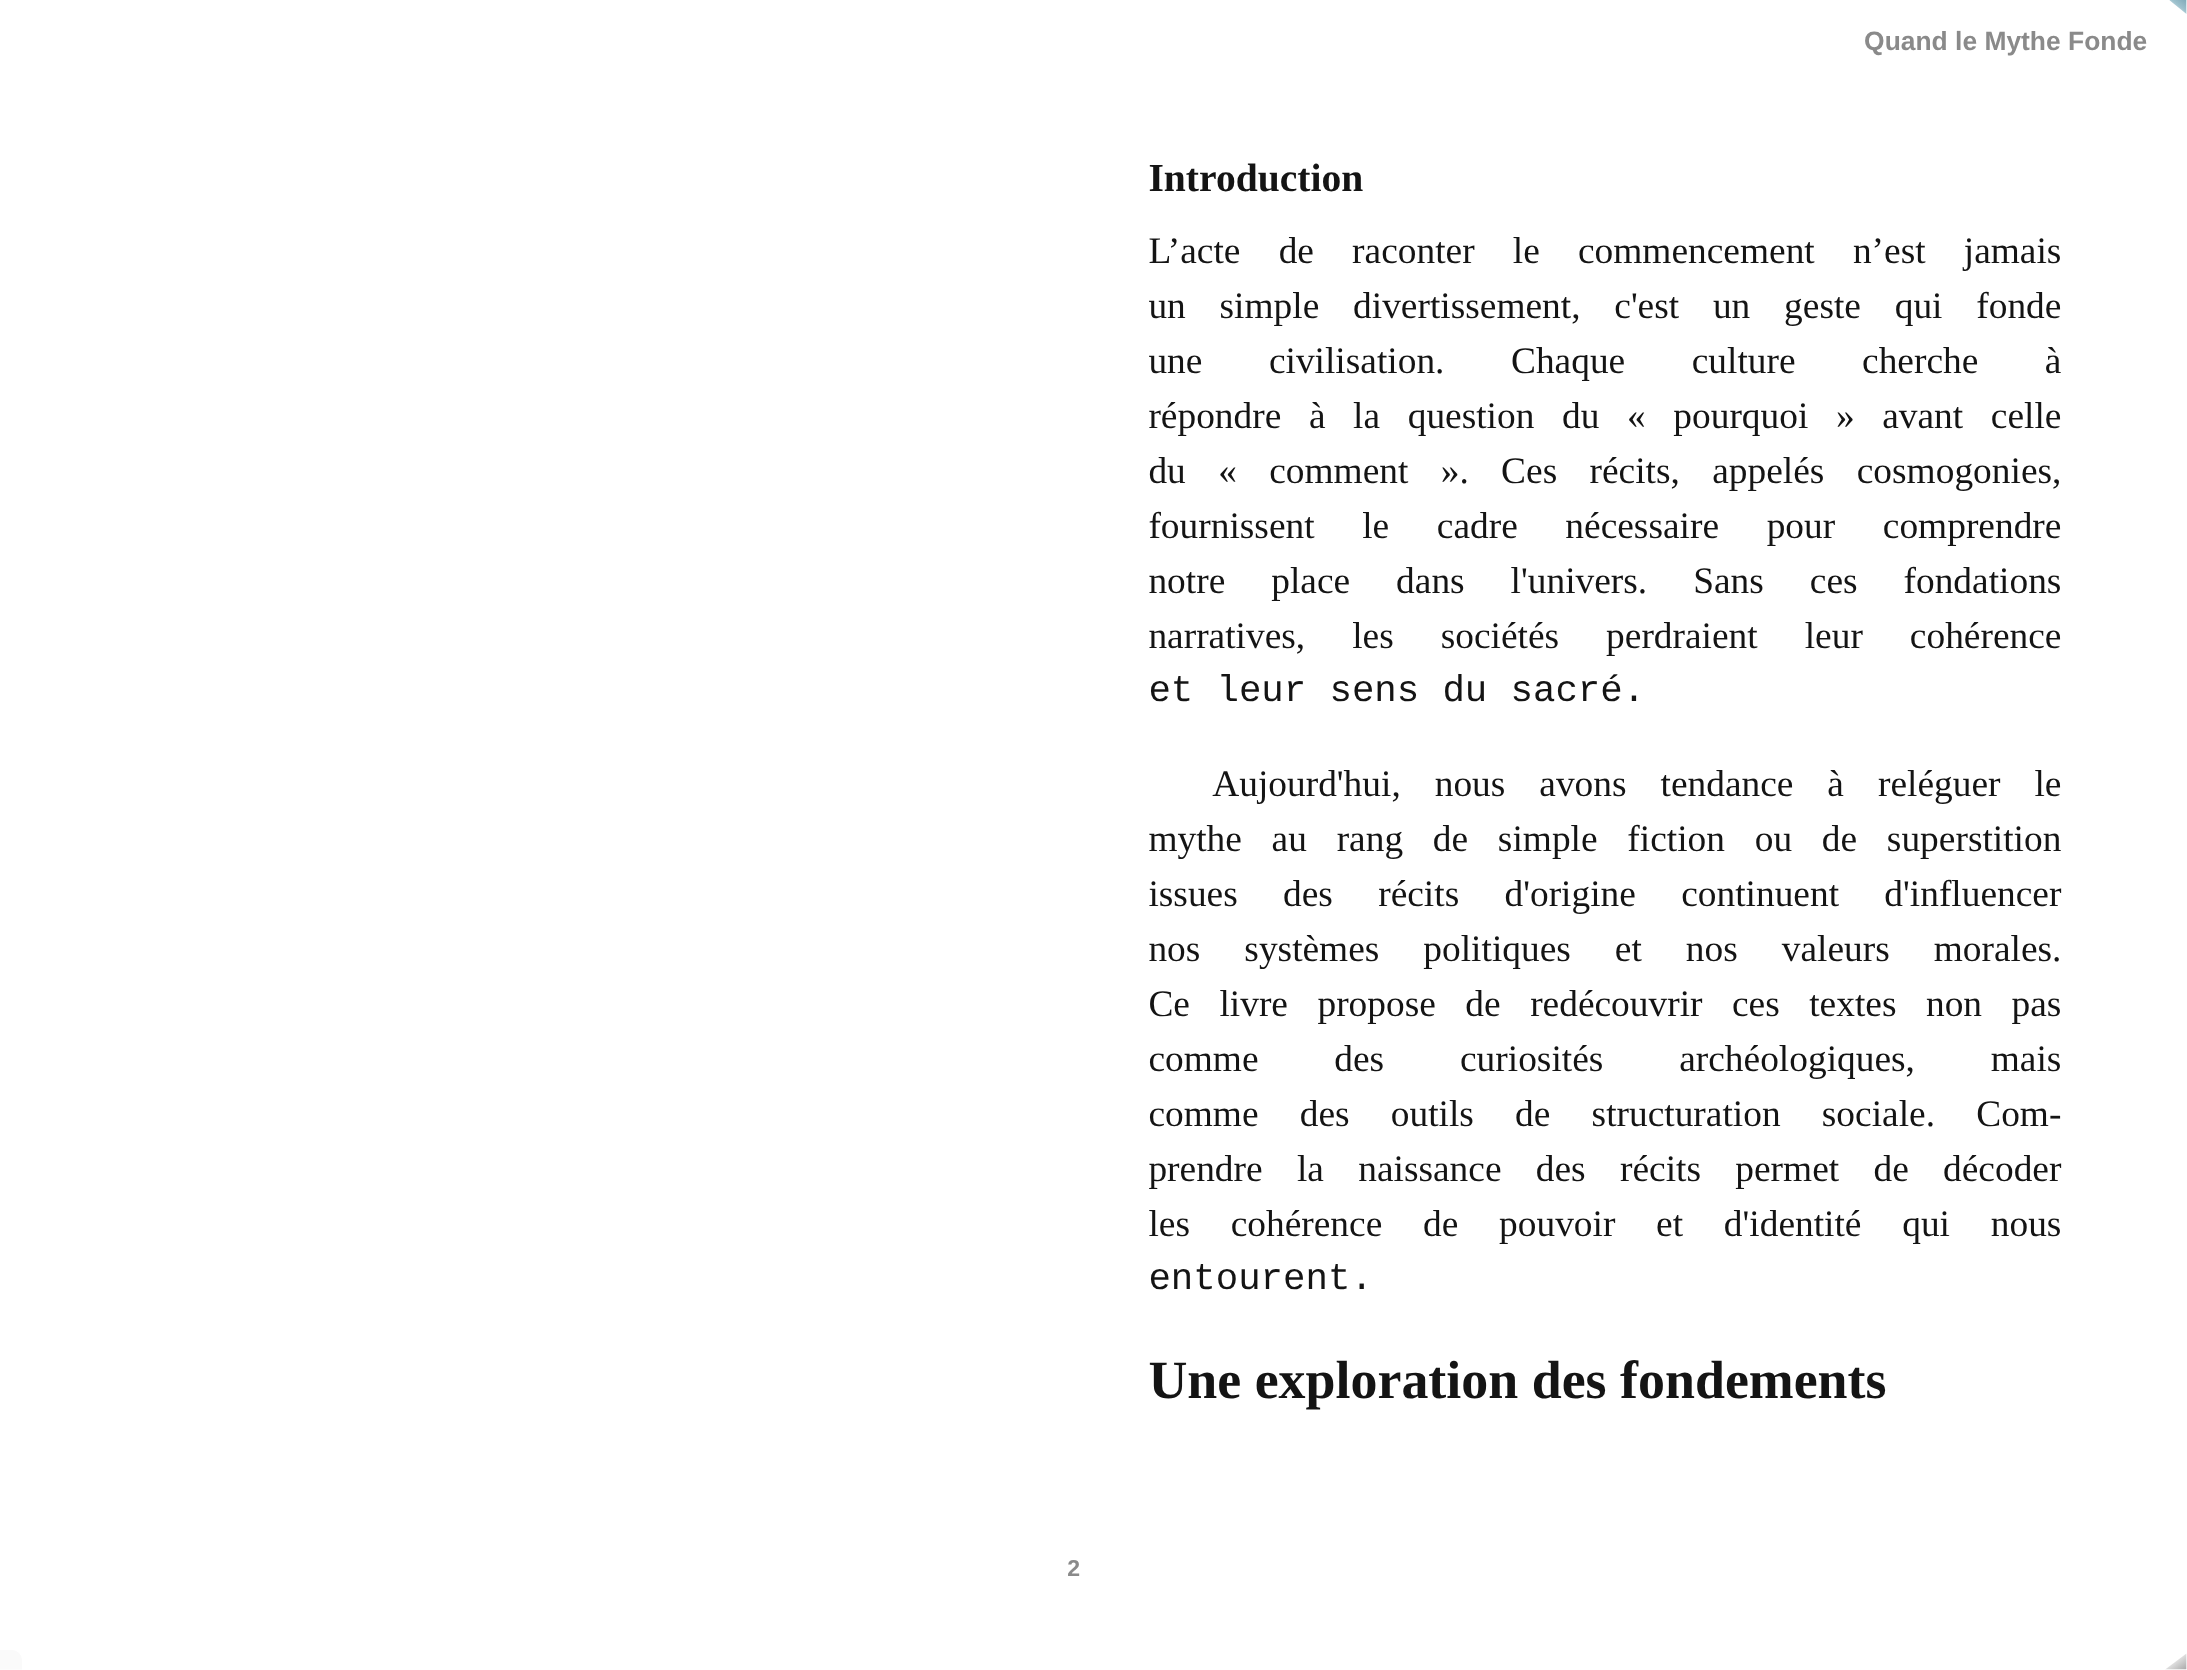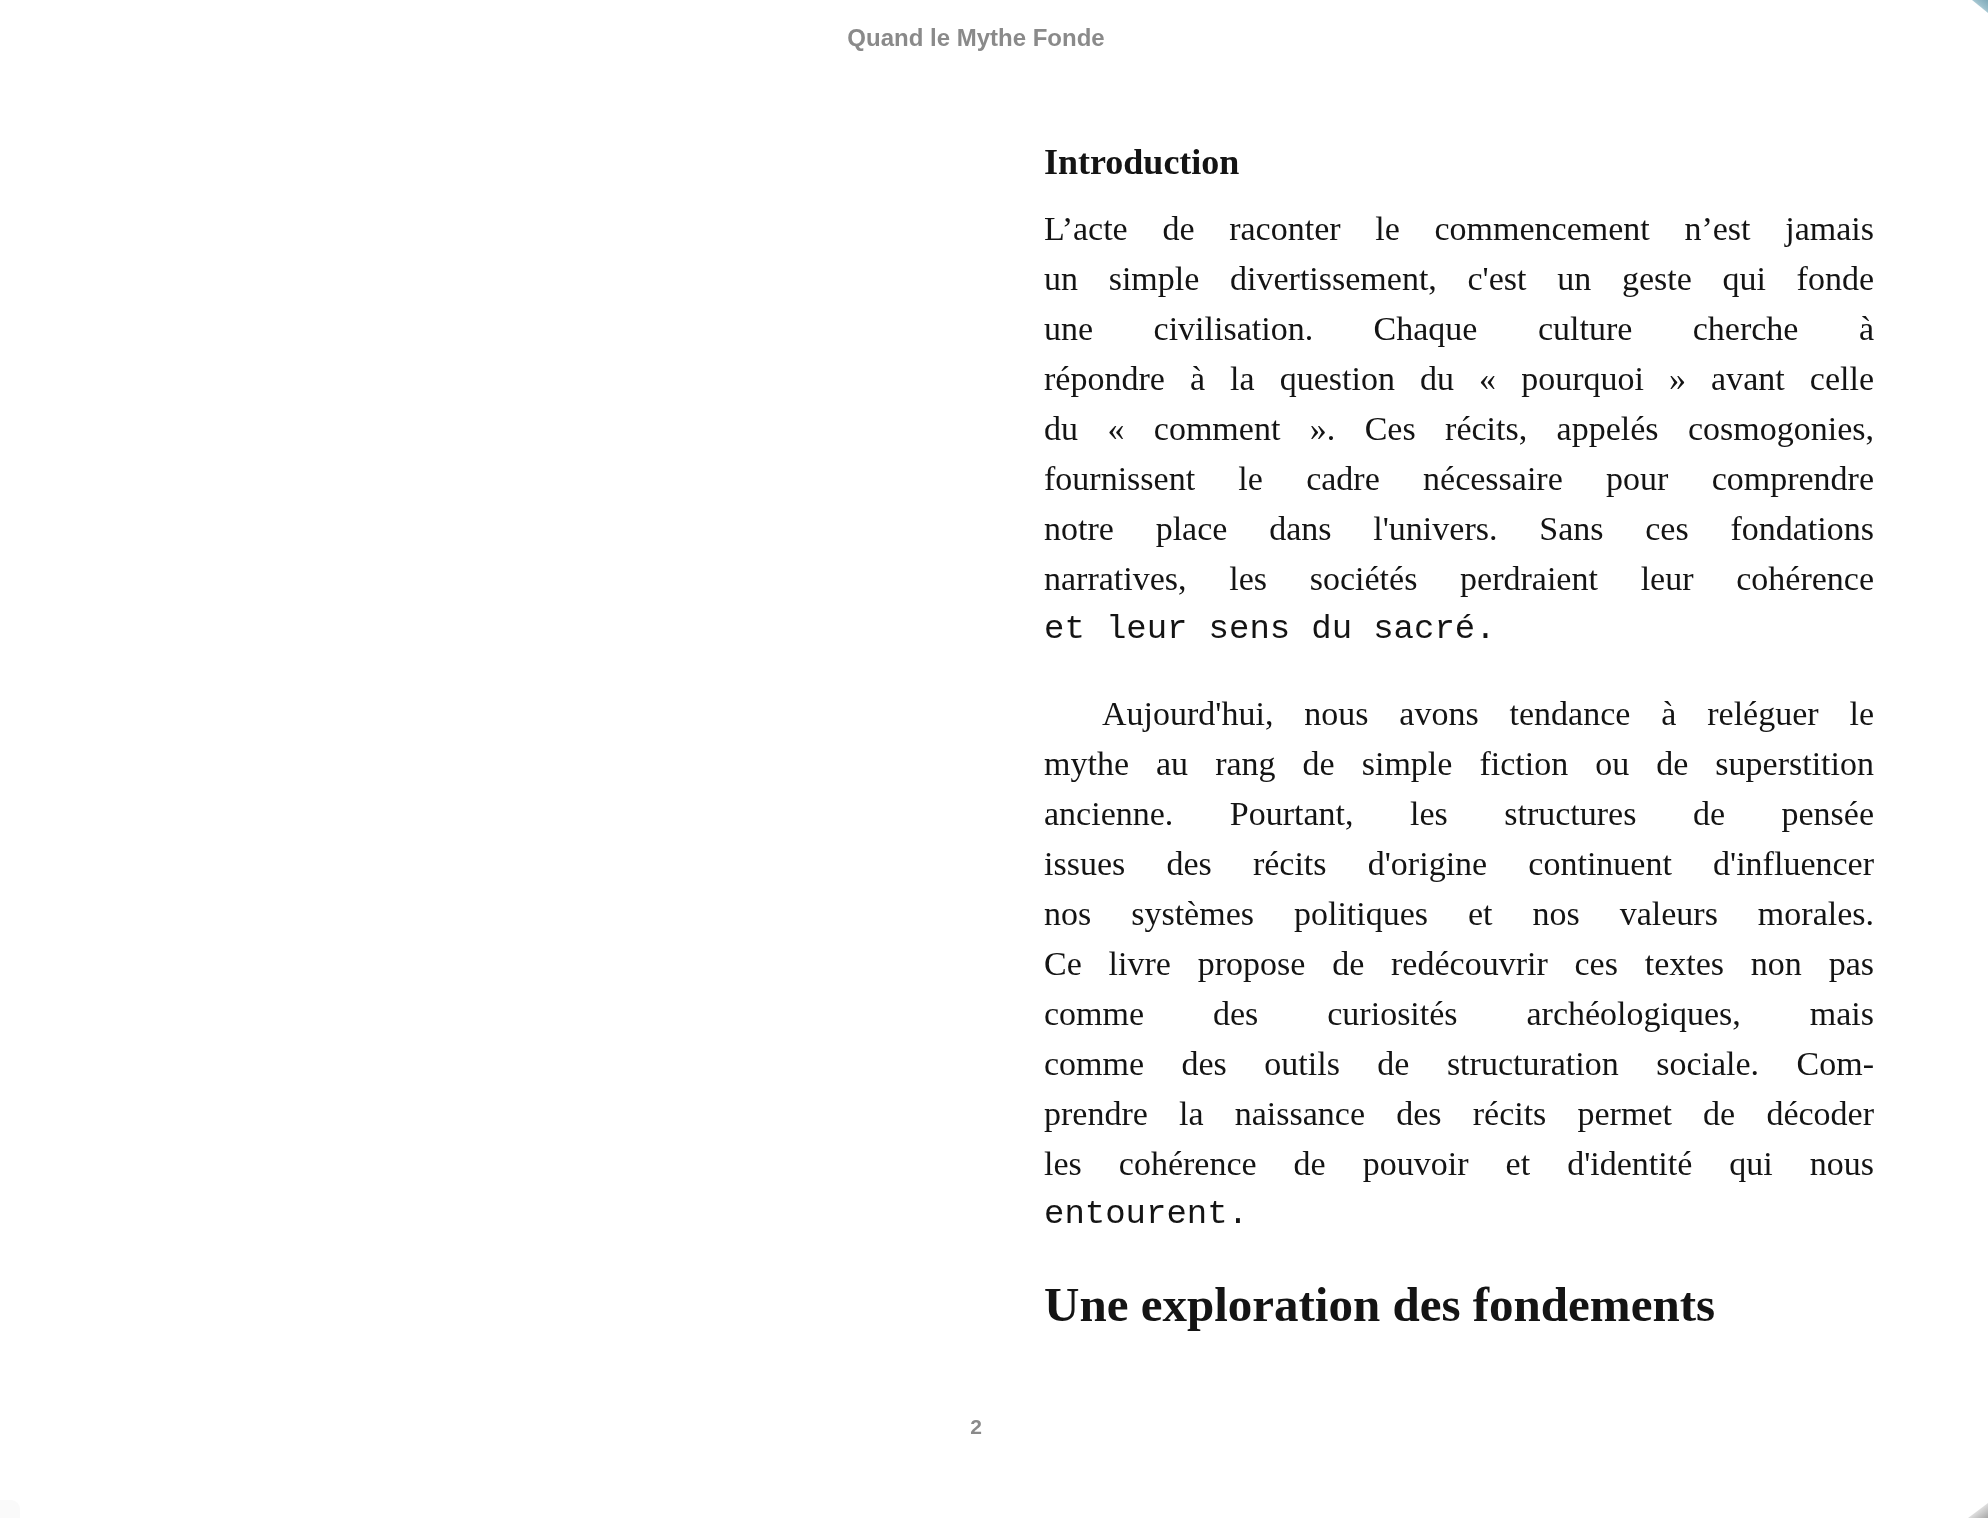--- a/index.html
+++ b/index.html
@@ -10,21 +10,21 @@
     background: var(--paper, #ffffff);
     overflow: hidden;
     font-family: "Liberation Serif", "DejaVu Serif", serif;
   }
 
   
   .running-header {
     position: absolute;
     top: 20px; left: 0;
     width: 1952px;
-    text-align: center;
+    text-align: right;
     font-family: "Liberation Sans", "DejaVu Sans", sans-serif;
     font-weight: 700;
     font-size: 24px;
     line-height: 36px;
     color: var(--muted, #8a8a8a);
   }
   .page-number {
     position: absolute;
     top: 1412px; left: 0;
     width: 1952px;
@@ -114,21 +114,20 @@
           <div class="line">répondre à la question du « pourquoi » avant celle</div>
           <div class="line">du « comment ». Ces récits, appelés cosmogonies,</div>
           <div class="line">fournissent le cadre nécessaire pour comprendre</div>
           <div class="line">notre place dans l'univers. Sans ces fondations</div>
           <div class="line">narratives, les sociétés perdraient leur cohérence</div>
           <div class="line last">et leur sens du sacré.</div>
         </div>
         <div class="para indent">
           <div class="line">Aujourd'hui, nous avons tendance à reléguer le</div>
           <div class="line">mythe au rang de simple fiction ou de superstition</div>
-          <div class="line">ancienne. Pourtant, les structures de pensée</div>
           <div class="line">issues des récits d'origine continuent d'influencer</div>
           <div class="line">nos systèmes politiques et nos valeurs morales.</div>
           <div class="line">Ce livre propose de redécouvrir ces textes non pas</div>
           <div class="line">comme des curiosités archéologiques, mais</div>
           <div class="line">comme des outils de structuration sociale. Com-</div>
           <div class="line">prendre la naissance des récits permet de décoder</div>
           <div class="line">les cohérence de pouvoir et d'identité qui nous</div>
           <div class="line last">entourent.</div>
         </div>
       </div>

